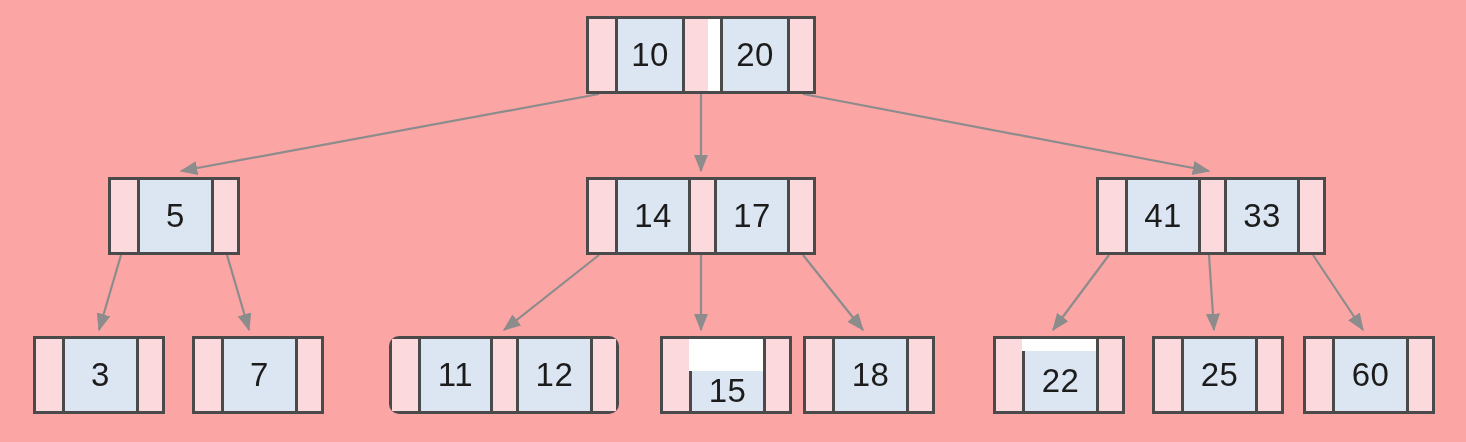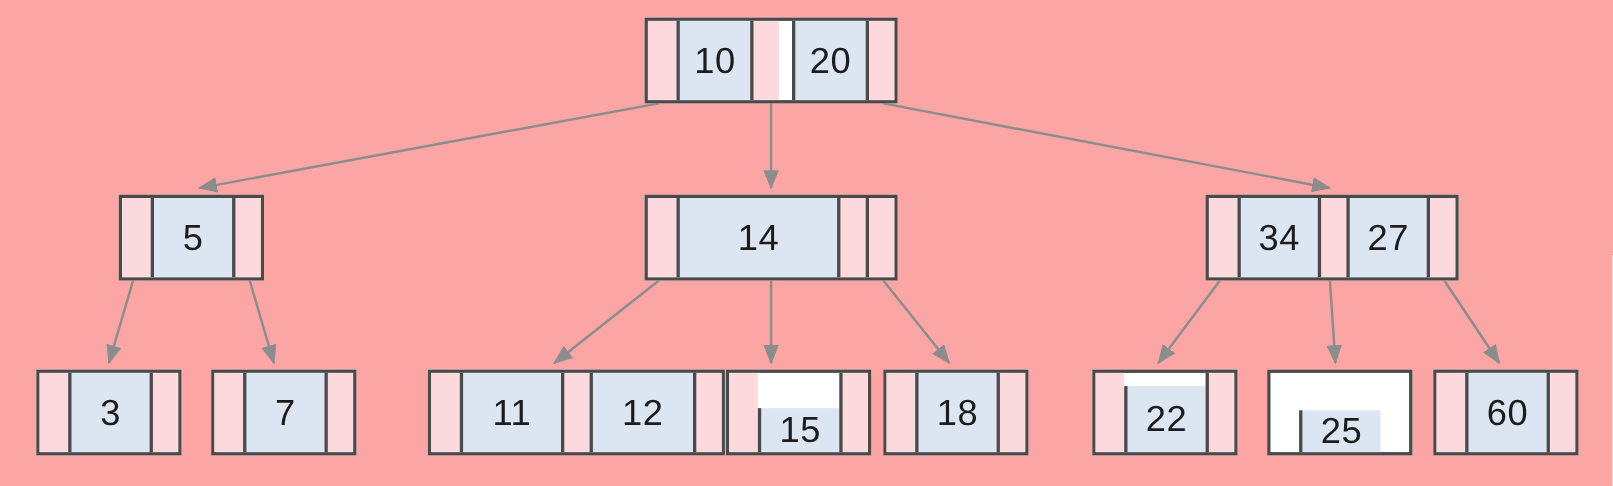--- a/index.html
+++ b/index.html
@@ -88,40 +88,41 @@
       </div>
       <div class="btree-node" style="left: 108px; top: 177px; width: 132px; height: 78px; border-color: rgb(74, 74, 74);">
         <div class="cell cell-ptr" style="background: rgb(251, 217, 221);"></div>
         <div class="cell cell-key" style="background: rgb(220, 230, 242); color: rgb(28, 28, 28);">5</div>
         <div class="cell cell-ptr" style="background: rgb(251, 217, 221);"></div>
       </div>
       <div class="btree-node" style="left: 586px; top: 177px; width: 230px; height: 78px; border-color: rgb(74, 74, 74);">
         <div class="cell cell-ptr" style="background: rgb(251, 217, 221);"></div>
         <div class="cell cell-key" style="background: rgb(220, 230, 242); color: rgb(28, 28, 28);">14</div>
         <div class="cell cell-ptr" style="background: rgb(251, 217, 221);"></div>
+        <div class="cell cell-key" style="background: rgb(220, 230, 242); color: rgb(28, 28, 28);">17</div>
         <div class="cell cell-ptr" style="background: rgb(251, 217, 221);"></div>
       </div>
       <div class="btree-node" style="left: 1096px; top: 177px; width: 230px; height: 78px; border-color: rgb(74, 74, 74);">
         <div class="cell cell-ptr" style="background: rgb(251, 217, 221);"></div>
-        <div class="cell cell-key" style="background: rgb(220, 230, 242); color: rgb(28, 28, 28);">34</div>
+        <div class="cell cell-key" style="background: rgb(220, 230, 242); color: rgb(28, 28, 28);">41</div>
         <div class="cell cell-ptr" style="background: rgb(251, 217, 221);"></div>
-        <div class="cell cell-key" style="background: rgb(220, 230, 242); color: rgb(28, 28, 28);">27</div>
+        <div class="cell cell-key" style="background: rgb(220, 230, 242); color: rgb(28, 28, 28);">33</div>
         <div class="cell cell-ptr" style="background: rgb(251, 217, 221);"></div>
       </div>
       <div class="btree-node" style="left: 33px; top: 336px; width: 132px; height: 78px; border-color: rgb(74, 74, 74);">
         <div class="cell cell-ptr" style="background: rgb(251, 217, 221);"></div>
         <div class="cell cell-key" style="background: rgb(220, 230, 242); color: rgb(28, 28, 28);">3</div>
         <div class="cell cell-ptr" style="background: rgb(251, 217, 221);"></div>
       </div>
       <div class="btree-node" style="left: 192px; top: 336px; width: 132px; height: 78px; border-color: rgb(74, 74, 74);">
         <div class="cell cell-ptr" style="background: rgb(251, 217, 221);"></div>
         <div class="cell cell-key" style="background: rgb(220, 230, 242); color: rgb(28, 28, 28);">7</div>
         <div class="cell cell-ptr" style="background: rgb(251, 217, 221);"></div>
       </div>
-      <div class="btree-node" style="left: 389px; top: 336px; width: 270px; height: 78px; border-color: rgb(74, 74, 74);">
+      <div class="btree-node" style="left: 389px; top: 336px; width: 230px; height: 78px; border-color: rgb(74, 74, 74); border-radius: 10px;">
         <div class="cell cell-ptr" style="background: rgb(251, 217, 221);"></div>
         <div class="cell cell-key" style="background: rgb(220, 230, 242); color: rgb(28, 28, 28);">11</div>
         <div class="cell cell-ptr" style="background: rgb(251, 217, 221);"></div>
         <div class="cell cell-key" style="background: rgb(220, 230, 242); color: rgb(28, 28, 28);">12</div>
         <div class="cell cell-ptr" style="background: rgb(251, 217, 221);"></div>
       </div>
       <div class="btree-node" style="left: 660px; top: 336px; width: 132px; height: 78px; border-color: rgb(74, 74, 74);">
         <div class="cell cell-ptr" style="background: rgb(251, 217, 221);"></div>
         <div class="cell cell-key" style="background: rgb(220, 230, 242); color: rgb(28, 28, 28); margin-top: 32px;">15</div>
         <div class="cell cell-ptr" style="background: rgb(251, 217, 221);"></div>
@@ -129,21 +130,21 @@
       <div class="btree-node" style="left: 803px; top: 336px; width: 132px; height: 78px; border-color: rgb(74, 74, 74);">
         <div class="cell cell-ptr" style="background: rgb(251, 217, 221);"></div>
         <div class="cell cell-key" style="background: rgb(220, 230, 242); color: rgb(28, 28, 28);">18</div>
         <div class="cell cell-ptr" style="background: rgb(251, 217, 221);"></div>
       </div>
       <div class="btree-node" style="left: 993px; top: 336px; width: 132px; height: 78px; border-color: rgb(74, 74, 74);">
         <div class="cell cell-ptr" style="background: rgb(251, 217, 221);"></div>
         <div class="cell cell-key" style="background: rgb(220, 230, 242); color: rgb(28, 28, 28); margin-top: 12px;">22</div>
         <div class="cell cell-ptr" style="background: rgb(251, 217, 221);"></div>
       </div>
-      <div class="btree-node" style="left: 1152px; top: 336px; width: 132px; height: 78px; border-color: rgb(74, 74, 74); align-items: flex-end;">
+      <div class="btree-node" style="left: 1152px; top: 336px; width: 132px; height: 78px; border-color: rgb(74, 74, 74);">
         <div class="cell cell-ptr" style="background: rgb(251, 217, 221);"></div>
         <div class="cell cell-key" style="background: rgb(220, 230, 242); color: rgb(28, 28, 28);">25</div>
         <div class="cell cell-ptr" style="background: rgb(251, 217, 221);"></div>
       </div>
       <div class="btree-node" style="left: 1303px; top: 336px; width: 132px; height: 78px; border-color: rgb(74, 74, 74);">
         <div class="cell cell-ptr" style="background: rgb(251, 217, 221);"></div>
         <div class="cell cell-key" style="background: rgb(220, 230, 242); color: rgb(28, 28, 28);">60</div>
         <div class="cell cell-ptr" style="background: rgb(251, 217, 221);"></div>
       </div>
     </div>

